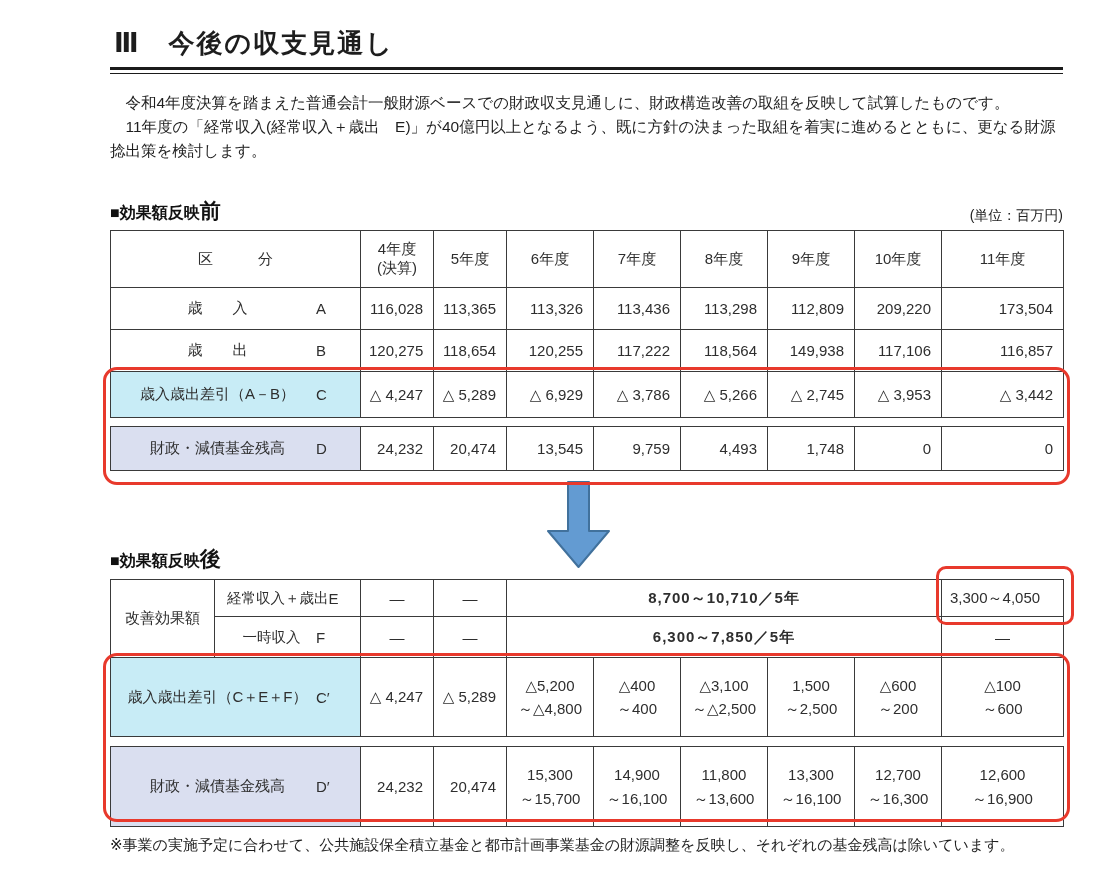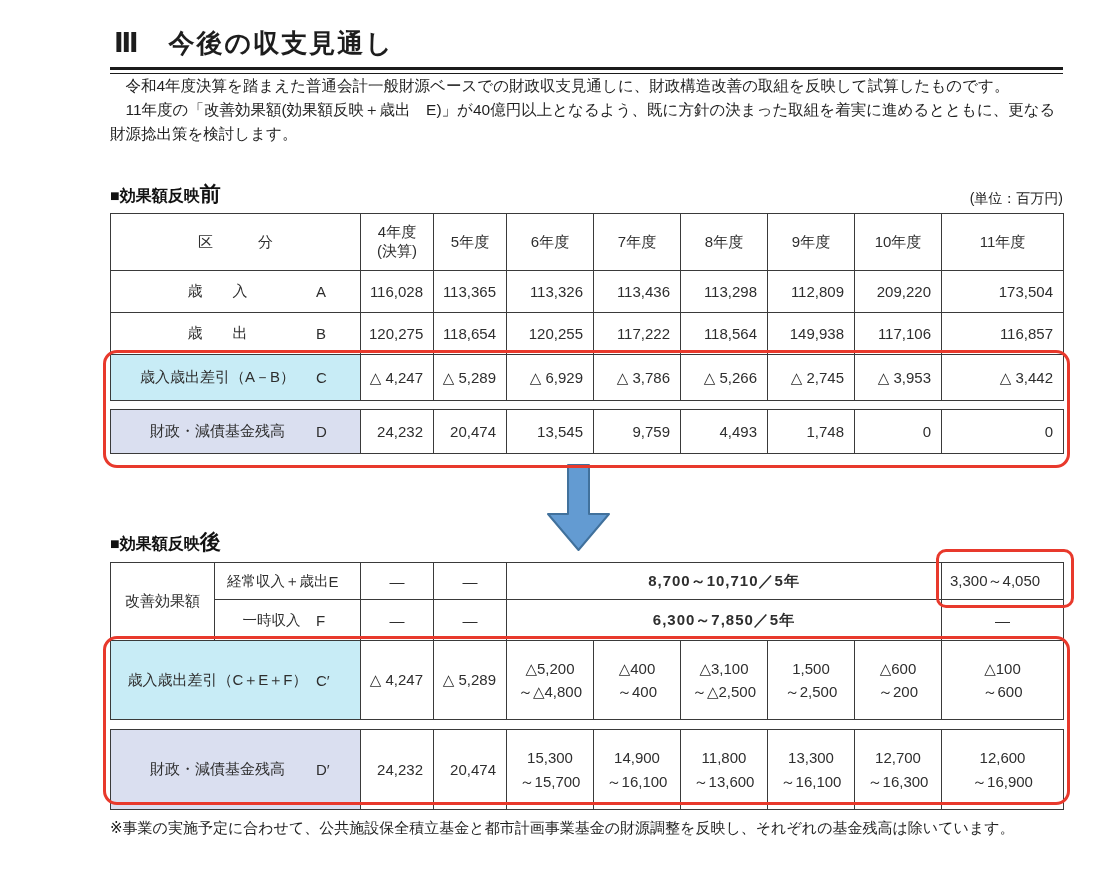--- a/index.html
+++ b/index.html
@@ -8,21 +8,21 @@
     font-family:"Liberation Sans","DejaVu Sans",sans-serif;
     color:#2e2e2e;
   }
   .page{padding:26px 54px 0 110px;}
 
   
   .title{font-size:26px;font-weight:bold;color:#1d1d1d;letter-spacing:2px;padding-left:4px;}
   .title-rule{margin-top:6px;height:3px;border-top:3px solid #1b1b1b;border-bottom:1px solid #1b1b1b;}
 
   
-  .intro{margin-top:0;font-size:15.5px;line-height:1.55;color:#1f1f1f;}
+  .intro{margin-top:17px;font-size:15.5px;line-height:1.55;color:#1f1f1f;}
   .intro p{margin:0;}
 
   
   .sec-row{display:flex;justify-content:space-between;align-items:flex-end;margin-top:34px;margin-bottom:5px;}
   .sec-label{font-size:16px;font-weight:bold;color:#111;}
   .sec-label .emph{font-size:21px;}
   .unit-note{font-size:14px;color:#222;}
 
   
   .tblwrap{position:relative;width:953px;}
@@ -70,21 +70,21 @@
 </head>
 <body>
 
 <div class="page">
 
   <div class="title">Ⅲ　今後の収支見通し</div>
   <div class="title-rule"></div>
 
   <div class="intro">
     <p>　令和4年度決算を踏まえた普通会計一般財源ベースでの財政収支見通しに、財政構造改善の取組を反映して試算したものです。</p>
-    <p>　11年度の「改善効果額(効果額反映＋歳出　E)」が40億円以上となるよう、既に方針の決まった取組を着実に進めるとともに、更なる財源捻出策を検討します。</p>
+    <p>　11年度の「経常収入(経常収入＋歳出　E)」が40億円以上となるよう、既に方針の決まった取組を着実に進めるとともに、更なる財源捻出策を検討します。</p>
   </div>
 
   <div class="sec-row">
     <div class="sec-label"><span>■効果額反映</span><span class="emph">前</span></div>
     <div class="unit-note">(単位：百万円)</div>
   </div>
 
   <div class="tblwrap">
     <table class="t">
       <colgroup>

